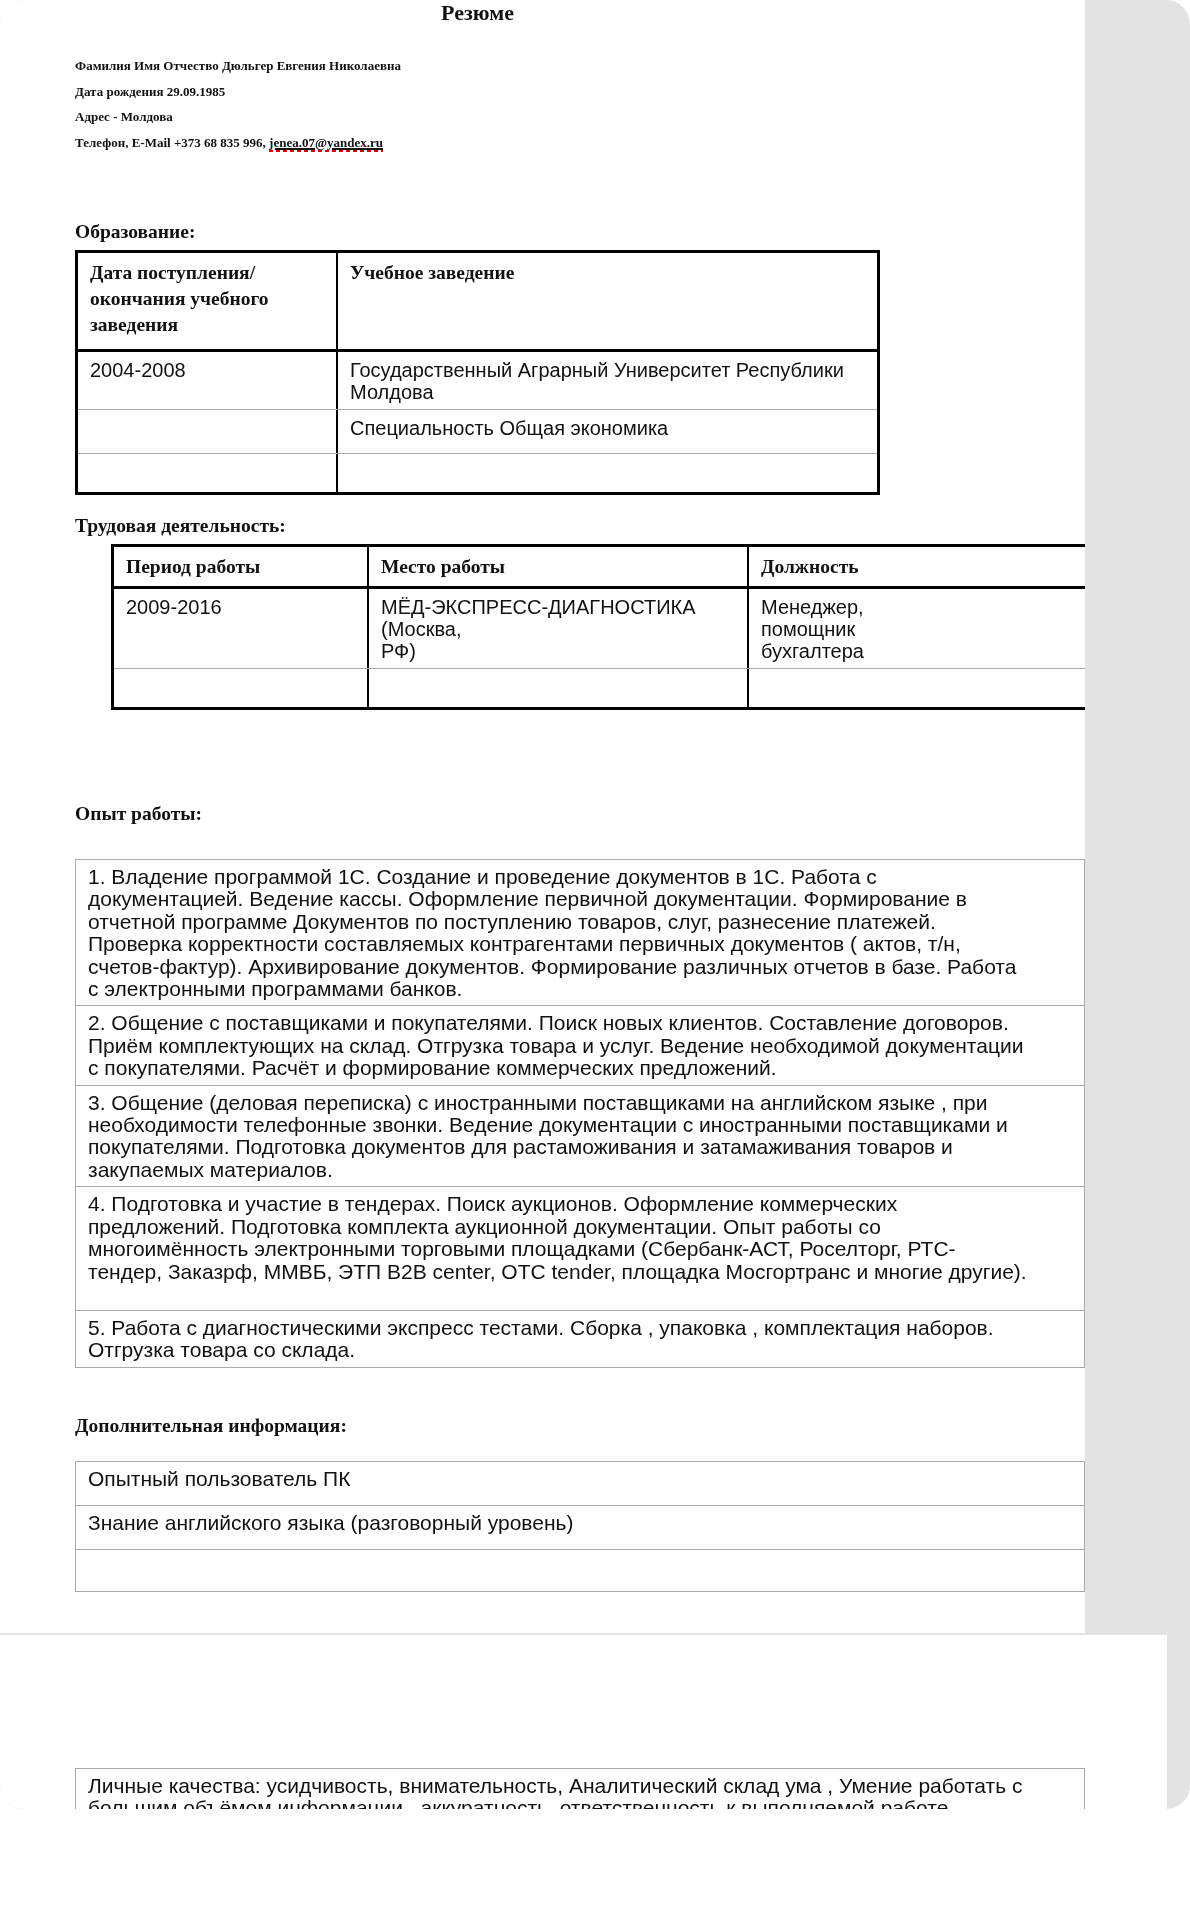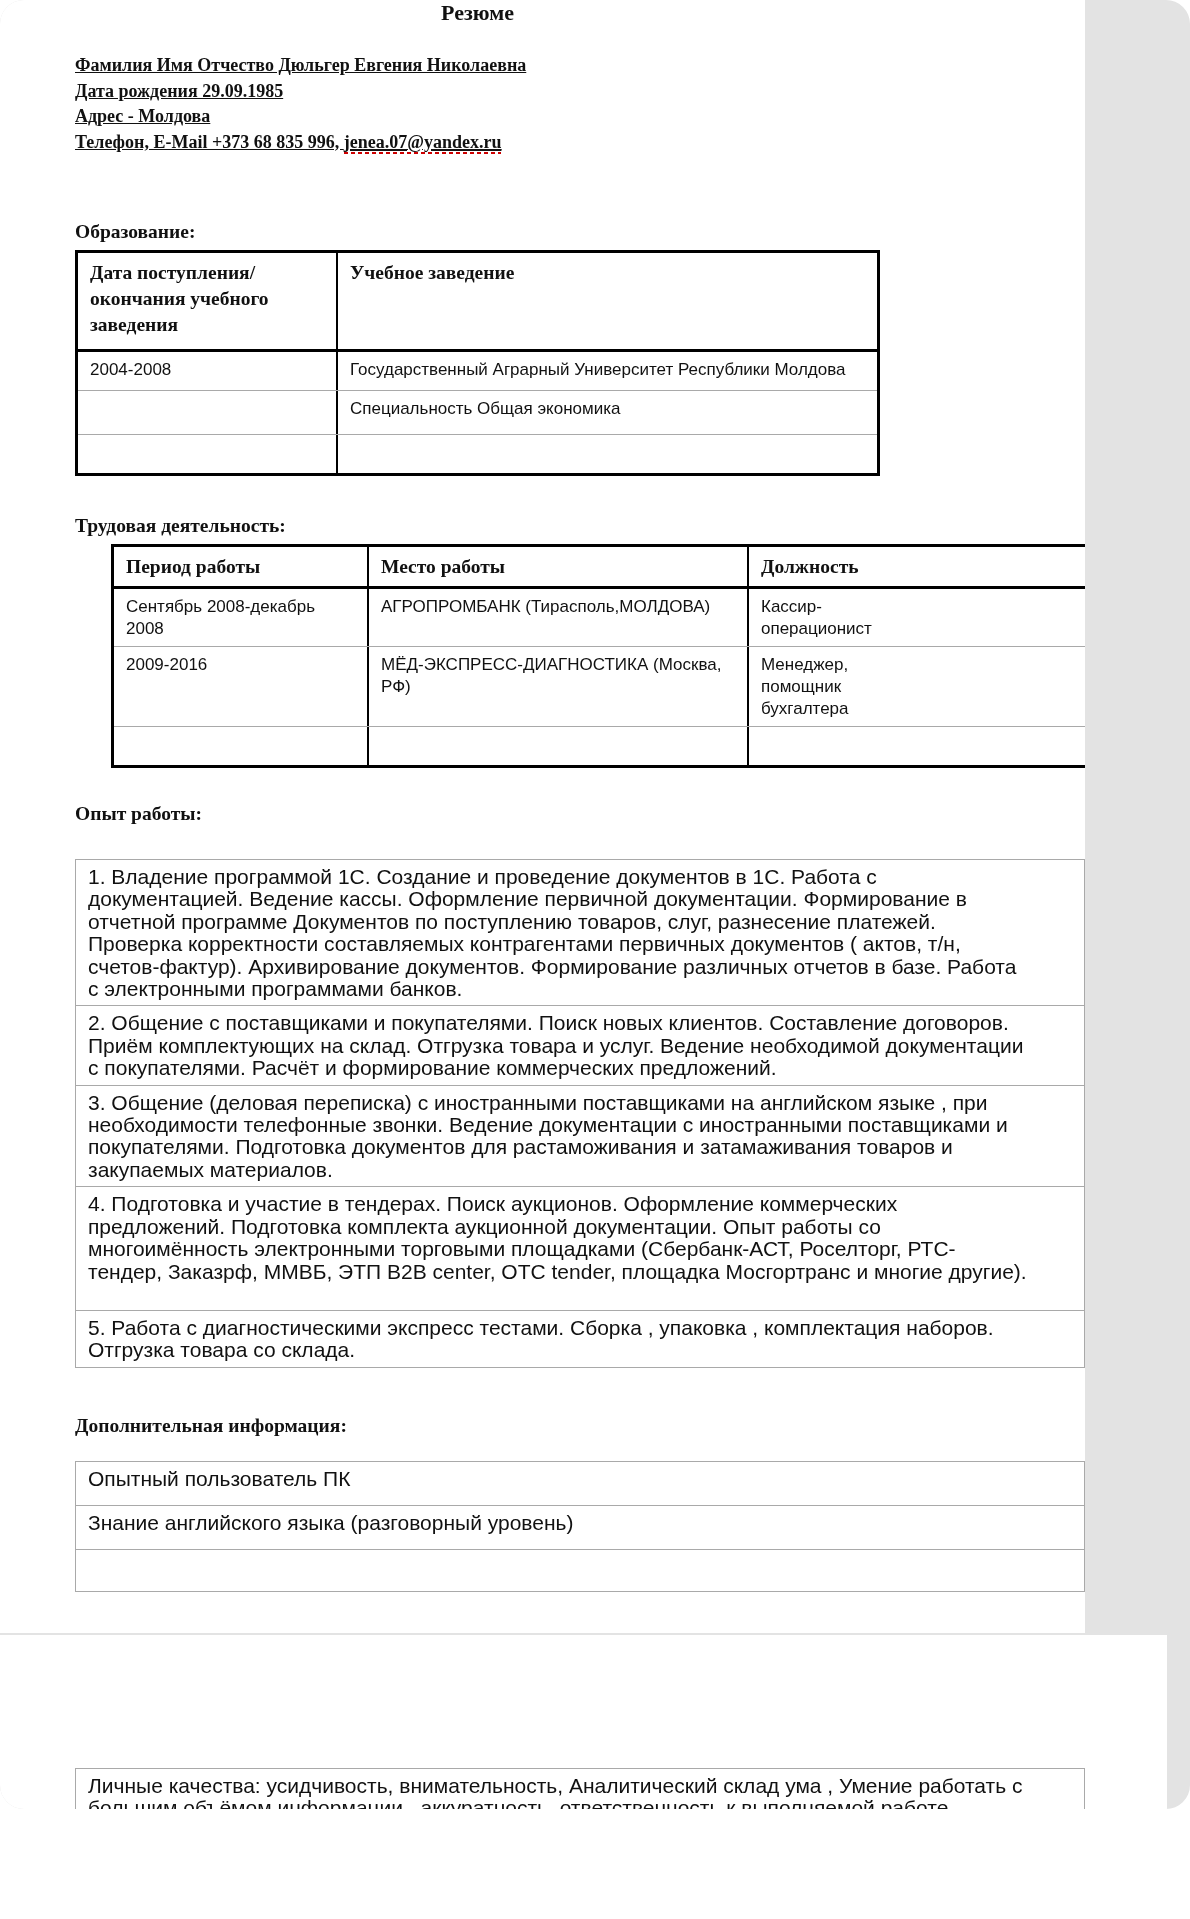--- a/index.html
+++ b/index.html
@@ -13,21 +13,21 @@
   html,body{margin:0;padding:0;}
   body{font-family:"Liberation Serif", serif; color:var(--text-color);}
   .viewport{position:relative;width:1190px;height:1809px;background:var(--viewer-background);overflow:hidden;border-radius:24px;}
   .page{position:absolute;background:var(--page-background);overflow:hidden;}
   .page1{left:0;top:0;width:1085px;height:1633px;}
   .page2{left:0;top:1635px;width:1167px;height:284px;}
 
   .doc-title{position:absolute;left:75px;top:0;width:805px;text-align:center;
     font-size:22px;font-weight:bold;}
   .info-block{position:absolute;left:75px;top:53px;width:920px;
-    font-size:18px;font-weight:bold;line-height:25.5px;text-decoration:underline;}
+    font-size:13px;font-weight:bold;line-height:25.5px;}
   .email{text-decoration:underline;text-decoration-thickness:1.5px;
     background-image:repeating-linear-gradient(to right,var(--spellcheck-underline) 0 4px,transparent 4px 7px);
     background-size:100% 2px;background-position:0 100%;background-repeat:no-repeat;
     padding-bottom:2px;cursor:pointer;}
 
   .section-heading{position:absolute;left:75px;font-size:19.5px;font-weight:bold;}
   .h-edu{top:221px;}
   .h-work{top:515px;}
   .h-exp{top:803px;}
   .h-add{top:1415px;}
@@ -37,21 +37,21 @@
   .tbl-edu{top:250px;width:805px;}
   .tbl-work{top:544px;width:1010px;margin-left:36px;}
   .row{display:grid;box-sizing:border-box;border-bottom:1px solid var(--table-border-light);}
   .row:last-child{border-bottom:none;}
   .row-header{border-bottom:3px solid var(--table-border-strong);}
   .tbl-edu .row{grid-template-columns:260px 1fr;}
   .tbl-work .row{grid-template-columns:255px 380px 1fr;}
   .cell{padding:7px 16px 6px 12px;box-sizing:border-box;border-right:2.5px solid var(--table-border-strong);}
   .cell:last-child{border-right:none;}
   .cell-h{font-family:"Liberation Serif",serif;font-size:19.5px;font-weight:bold;line-height:26px;}
-  .cell-b{font-family:"Liberation Sans",sans-serif;font-size:17px;line-height:22px;}
+  .cell-b{font-family:"Liberation Sans",sans-serif;font-size:20px;line-height:22px;}
   .lines{white-space:pre-line;}
   .edu-header{min-height:99px;}
   .edu-r1{min-height:39px;}
   .edu-r2{min-height:44px;}
   .edu-r3{min-height:38px;}
   .work-header{min-height:41px;}
   .work-r1{min-height:53px;}
   .work-r2{min-height:74px;}
   .work-r3{min-height:38px;}
 
@@ -108,27 +108,20 @@
     </div>
 
     <div class="section-heading h-work">Трудовая деятельность:</div>
 
     <div class="tbl-strong tbl-work">
       <div class="row row-header work-header">
         <div class="cell cell-h">Период работы</div>
         <div class="cell cell-h">Место работы</div>
         <div class="cell cell-h">Должность</div>
       </div>
-      <div class="row work-r1">
-        <div class="cell cell-b lines">Сентябрь 2008-декабрь
-2008</div>
-        <div class="cell cell-b lines">АГРОПРОМБАНК (Тирасполь,МОЛДОВА)</div>
-        <div class="cell cell-b lines">Кассир-
-операционист</div>
-      </div>
       <div class="row work-r2">
         <div class="cell cell-b lines">2009-2016</div>
         <div class="cell cell-b lines">МЁД-ЭКСПРЕСС-ДИАГНОСТИКА (Москва,
 РФ)</div>
         <div class="cell cell-b lines">Менеджер,
 помощник
 бухгалтера</div>
       </div>
       <div class="row work-r3">
         <div class="cell cell-b lines"></div>

